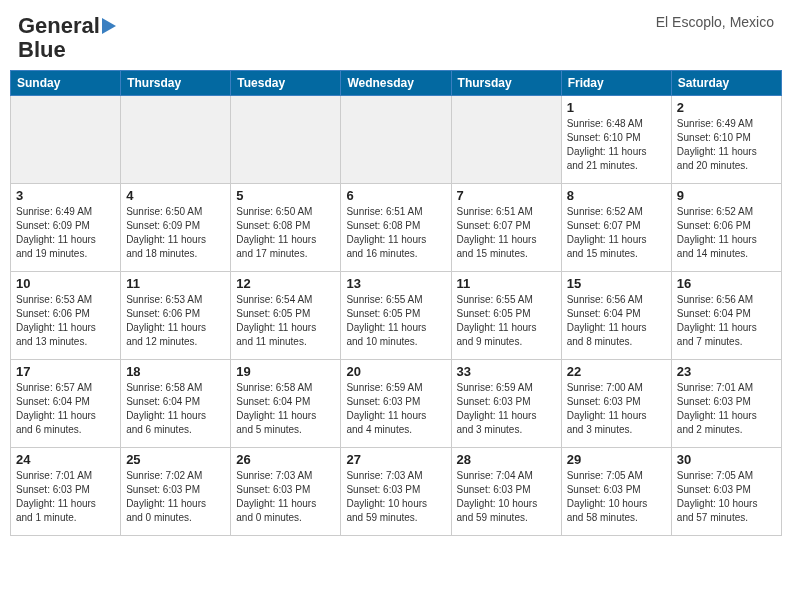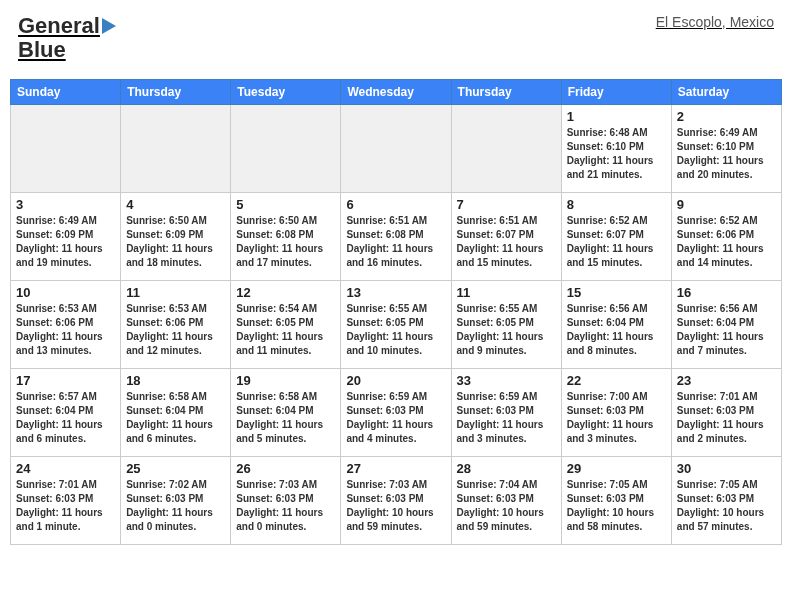--- a/index.html
+++ b/index.html
@@ -7,23 +7,22 @@
       font-family: Arial, sans-serif;
       background: #fff;
       width: 792px;
       min-height: 612px;
       padding: 10px;
     }
     .header {
       display: flex;
       justify-content: space-between;
       align-items: flex-start;
-      margin-bottom: 13px;
+      margin-bottom: 4px;
       padding: 4px 8px;
-      text-decoration: underline;
     }
     .logo {
       display: flex;
       flex-direction: column;
       align-items: flex-start;
     }
     .logo-text {
       font-size: 22px;
       font-weight: bold;
       color: #2a2a2a;
@@ -53,21 +52,21 @@
     }
     .location {
       font-size: 14px;
       color: #555;
     }
     table {
       width: 100%;
       border-collapse: collapse;
     }
     th {
-      background-color: #3b82f6;
+      background-color: #0369a1;
       color: #fff;
       font-size: 12px;
       padding: 5px 6px;
       text-align: left;
       font-weight: bold;
       border: 1px solid #3a7fc1;
     }
     td {
       border: 1px solid #ccc;
       vertical-align: top;
@@ -85,21 +84,20 @@
       font-size: 13px;
       font-weight: bold;
       color: #222;
       display: block;
       margin-bottom: 2px;
     }
     .day-info {
       line-height: 1.4;
       font-size: 10px;
       color: #333;
-      font-weight: bold;
     }
     tr.week-row td { height: 88px; }
   </style>
 </head>
 <body>
 
 <div class="header">
   <div class="logo">
     <div class="logo-line">
       <span class="logo-text">General</span>

